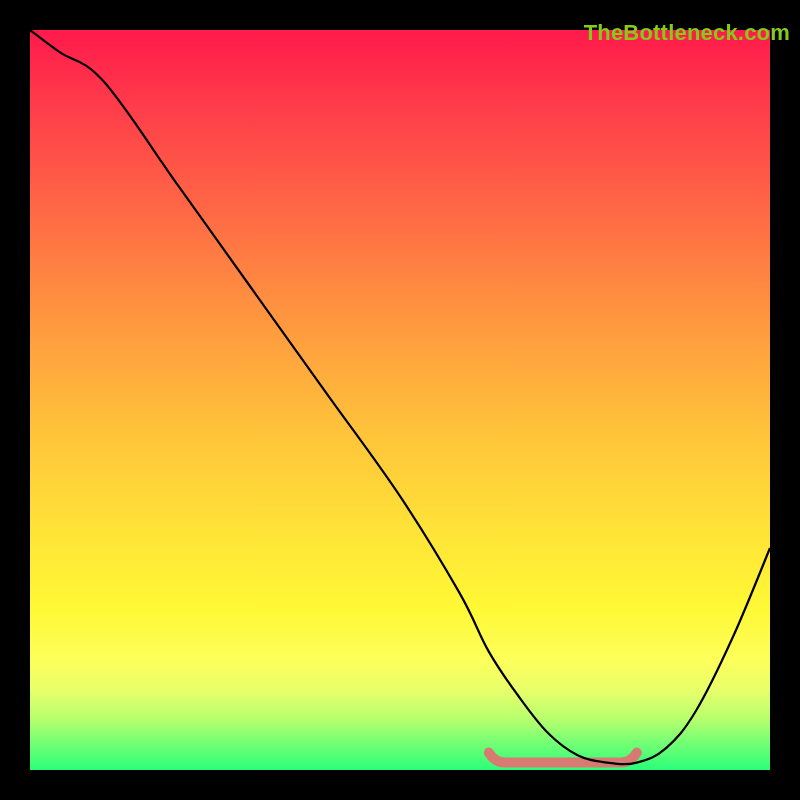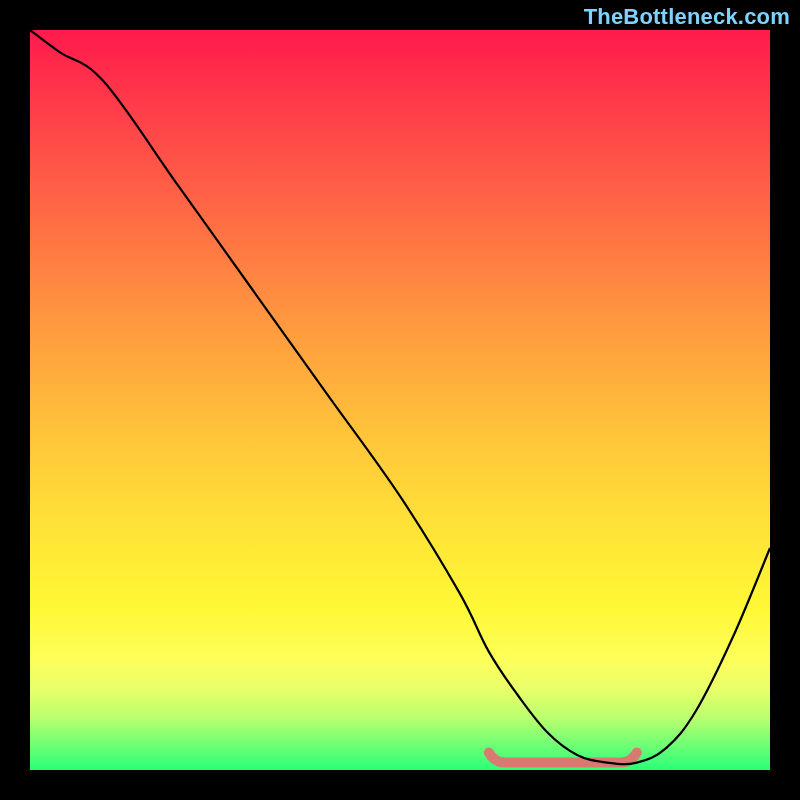--- a/index.html
+++ b/index.html
@@ -12,23 +12,23 @@
     font-family: Arial, Helvetica, sans-serif;
   }
   .frame {
     position: relative;
     width: 800px;
     height: 800px;
     background: #000;
   }
   .watermark {
     position: absolute;
-    top: 4px;
+    top: 20px;
     right: 10px;
-    color: #7dd3fc;
+    color: #84cc16;
     font-size: 22px;
     font-weight: 600;
     letter-spacing: 0.2px;
     z-index: 5;
   }
   .plot-area {
     position: absolute;
     left: 30px;
     top: 30px;
     width: 740px;

